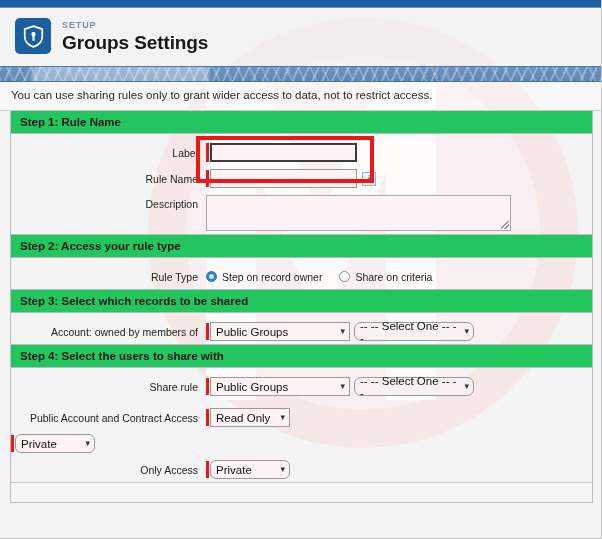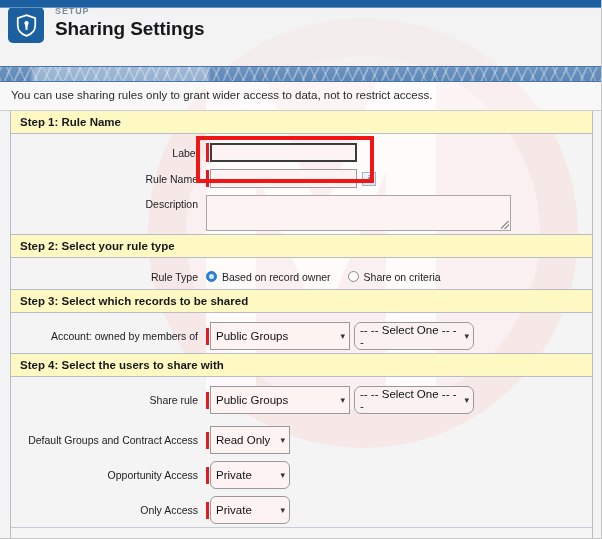--- a/index.html
+++ b/index.html
@@ -65,22 +65,22 @@
   }
 
   
   .setup-header {
     position: absolute;
     left: 0; top: 7px;
     width: 602px;
     height: 58px;
     background: rgba(243,243,243,0.55);
     display: flex;
-    align-items: flex-start;
-    padding-left: 8px;
+    align-items: center;
+    padding-left: 15px;
     box-sizing: border-box;
     z-index: 4;
   }
   .setup-icon {
     width: 36px; height: 36px;
     border-radius: 5px;
     background: #1b5f9e;
     display: flex;
     align-items: center;
     justify-content: center;
@@ -140,21 +140,21 @@
 
   .panel {
     margin: 0 9px 0 10px;
     border: 1px solid #b9bdc6;
     border-top: none;
     background: rgba(255,255,255,0.08);
     box-sizing: border-box;
   }
 
   .step-header {
-    background: #fef9c3;
+    background: #22c55e;
     border-bottom: 1px solid #b8bcc9;
     border-top: 1px solid #b8bcc9;
     font-size: 11.5px;
     font-weight: bold;
     color: #16181a;
     padding: 5px 16px 5px 9px;
   }
   .step-header:first-child { border-top: none; }
 
   .rows { padding: 9px 0 3px 0; }
@@ -264,21 +264,21 @@
     content: "";
     position: absolute;
     left: 2px; top: 2px;
     width: 5px; height: 5px;
     border-radius: 50%;
     background: #d8e9f9;
   }
 
   
   .sel {
-    height: 28px;
+    height: 19px;
     border: 1px solid #9a9a9a;
     background: #fdf3f3;
     display: flex;
     align-items: center;
     justify-content: space-between;
     font-size: 11.5px;
     color: #111;
     padding: 0 4px 0 5px;
     box-sizing: border-box;
     cursor: pointer;
@@ -349,21 +349,21 @@
 
 <div class="setup-header">
   <div class="setup-icon">
     <svg viewBox="0 0 24 26">
       <path d="M12 1.2 L22 4.6 V13 c0 6.2 -4.3 10 -10 11.8 C6.3 23 2 19.2 2 13 V4.6 Z" fill="none" stroke="#ffffff" stroke-width="2"></path>
       <path d="M12 8 a2.4 2.4 0 0 1 1.5 4.3 L13 18 h-2 l-.5 -5.7 A2.4 2.4 0 0 1 12 8 Z" fill="#ffffff"></path>
     </svg>
   </div>
   <div class="setup-titles">
     <div class="setup-eyebrow">SETUP</div>
-    <div class="setup-title">Sharing Settings</div>
+    <div class="setup-title">Groups Settings</div>
   </div>
 </div>
 
 <div class="blue-band"></div>
 
 <div class="content">
 
   <div class="notice">You can use sharing rules only to grant wider access to data, not to restrict access.</div>
 
   <div class="panel">
@@ -388,29 +388,29 @@
       <div class="row" style="align-items:flex-start;">
         <div class="row-label" style="padding-top:3px;">Description</div>
         <div class="row-field">
           <div class="textarea">
             <span class="grip"></span>
           </div>
         </div>
       </div>
     </div>
 
-    <div class="step-header">Step 2: Select your rule type</div>
+    <div class="step-header">Step 2: Access your rule type</div>
     <div class="rows">
       <div class="row">
         <div class="row-label">Rule Type</div>
         <div class="row-field">
           <div class="radio-group">
             <label class="radio-opt">
               <span class="radio-dot on"></span>
-              <span>Based on record owner</span>
+              <span>Step on record owner</span>
             </label>
             <label class="radio-opt">
               <span class="radio-dot"></span>
               <span>Share on criteria</span>
             </label>
           </div>
         </div>
       </div>
     </div>
 
@@ -445,31 +445,30 @@
           <div class="sel sel-w-one plain">
             <span>-- -- Select One -- --</span>
             <span class="caret">▾</span>
           </div>
         </div>
       </div>
     </div>
 
     <div class="rows">
       <div class="row">
-        <div class="row-label">Default Groups and Contract Access</div>
+        <div class="row-label">Public Account and Contract Access</div>
         <div class="row-field">
           <span class="req-bar"></span>
           <div class="sel sel-w-access">
             <span>Read Only</span>
             <span class="caret">▾</span>
           </div>
         </div>
       </div>
       <div class="row">
-        <div class="row-label">Opportunity Access</div>
         <div class="row-field">
           <span class="req-bar"></span>
           <div class="sel sel-w-access2">
             <span>Private</span>
             <span class="caret">▾</span>
           </div>
         </div>
       </div>
       <div class="row">
         <div class="row-label">Only Access</div>

